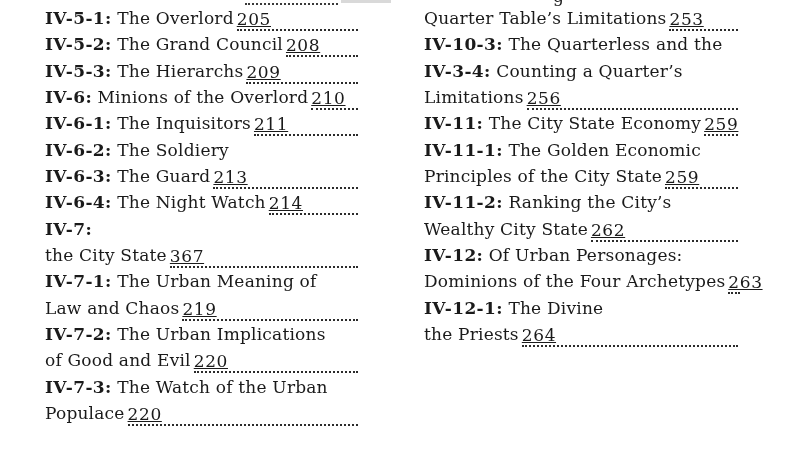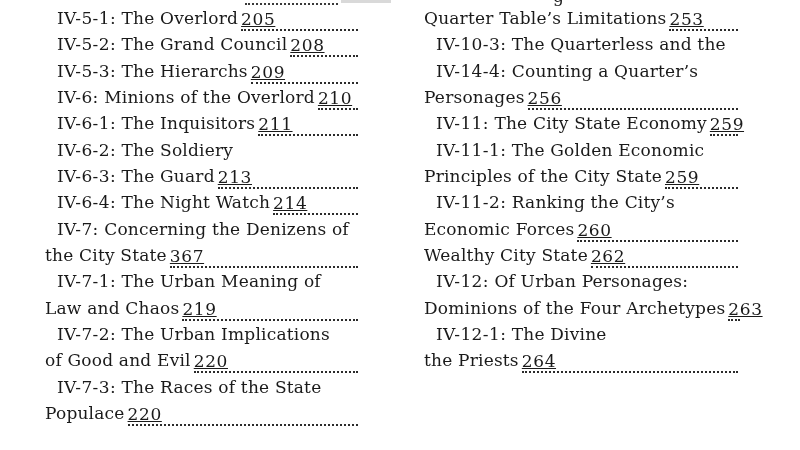--- a/index.html
+++ b/index.html
@@ -28,24 +28,23 @@
   .row {
     height: 26.35px;
     display: flex;
     align-items: baseline;
     font-size: 17px;
     line-height: 26.35px;
     letter-spacing: 0.2px;
     white-space: nowrap;
   }
   .pre {
-    font-weight: 400;
+    font-weight: 700;
     margin-right: 0.32em;
     letter-spacing: 0.4px;
-    margin-left: 12px;
   }
   .tail {
     flex: 1 1 auto;
     display: flex;
     justify-content: flex-start;
     align-self: baseline;
     min-width: 12px;
     margin-left: 3px;
     line-height: 19px;
     border-bottom: 2px dotted #2b2b2b;
@@ -148,21 +147,20 @@
       </div>
       <div class="row">
         <span class="pre">IV-6-4:</span>
         <span class="tt">The Night Watch</span>
         <span class="tail">
           <span class="page-num">214</span>
         </span>
       </div>
       <div class="row">
         <span class="pre">IV-7:</span>
-        <span class="tt">Concerning the Denizens of</span>
       </div>
       <div class="row">
         <span class="tt">the City State</span>
         <span class="tail">
           <span class="page-num">367</span>
         </span>
       </div>
       <div class="row">
         <span class="pre">IV-7-1:</span>
         <span class="tt">The Urban Meaning of</span>
@@ -178,21 +176,21 @@
         <span class="tt">The Urban Implications</span>
       </div>
       <div class="row">
         <span class="tt">of Good and Evil</span>
         <span class="tail">
           <span class="page-num">220</span>
         </span>
       </div>
       <div class="row">
         <span class="pre">IV-7-3:</span>
-        <span class="tt">The Races of the State</span>
+        <span class="tt">The Watch of the Urban</span>
       </div>
       <div class="row">
         <span class="tt">Populace</span>
         <span class="tail">
           <span class="page-num">220</span>
         </span>
       </div>
     </div>
 
   <div class="toc-col right">
@@ -200,25 +198,25 @@
         <span class="tt">Quarter Table’s Limitations</span>
         <span class="tail">
           <span class="page-num">253</span>
         </span>
       </div>
       <div class="row">
         <span class="pre">IV-10-3:</span>
         <span class="tt">The Quarterless and the</span>
       </div>
       <div class="row">
-        <span class="pre">IV-14-4:</span>
+        <span class="pre">IV-3-4:</span>
         <span class="tt">Counting a Quarter’s</span>
       </div>
       <div class="row">
-        <span class="tt">Personages</span>
+        <span class="tt">Limitations</span>
         <span class="tail">
           <span class="page-num">256</span>
         </span>
       </div>
       <div class="row">
         <span class="pre">IV-11:</span>
         <span class="tt">The City State Economy</span>
         <span class="tail">
           <span class="page-num">259</span>
         </span>
@@ -231,26 +229,20 @@
         <span class="tt">Principles of the City State</span>
         <span class="tail">
           <span class="page-num">259</span>
         </span>
       </div>
       <div class="row">
         <span class="pre">IV-11-2:</span>
         <span class="tt">Ranking the City’s</span>
       </div>
       <div class="row">
-        <span class="tt">Economic Forces</span>
-        <span class="tail">
-          <span class="page-num">260</span>
-        </span>
-      </div>
-      <div class="row">
         <span class="tt">Wealthy City State</span>
         <span class="tail">
           <span class="page-num">262</span>
         </span>
       </div>
       <div class="row">
         <span class="pre">IV-12:</span>
         <span class="tt">Of Urban Personages:</span>
       </div>
       <div class="row">

